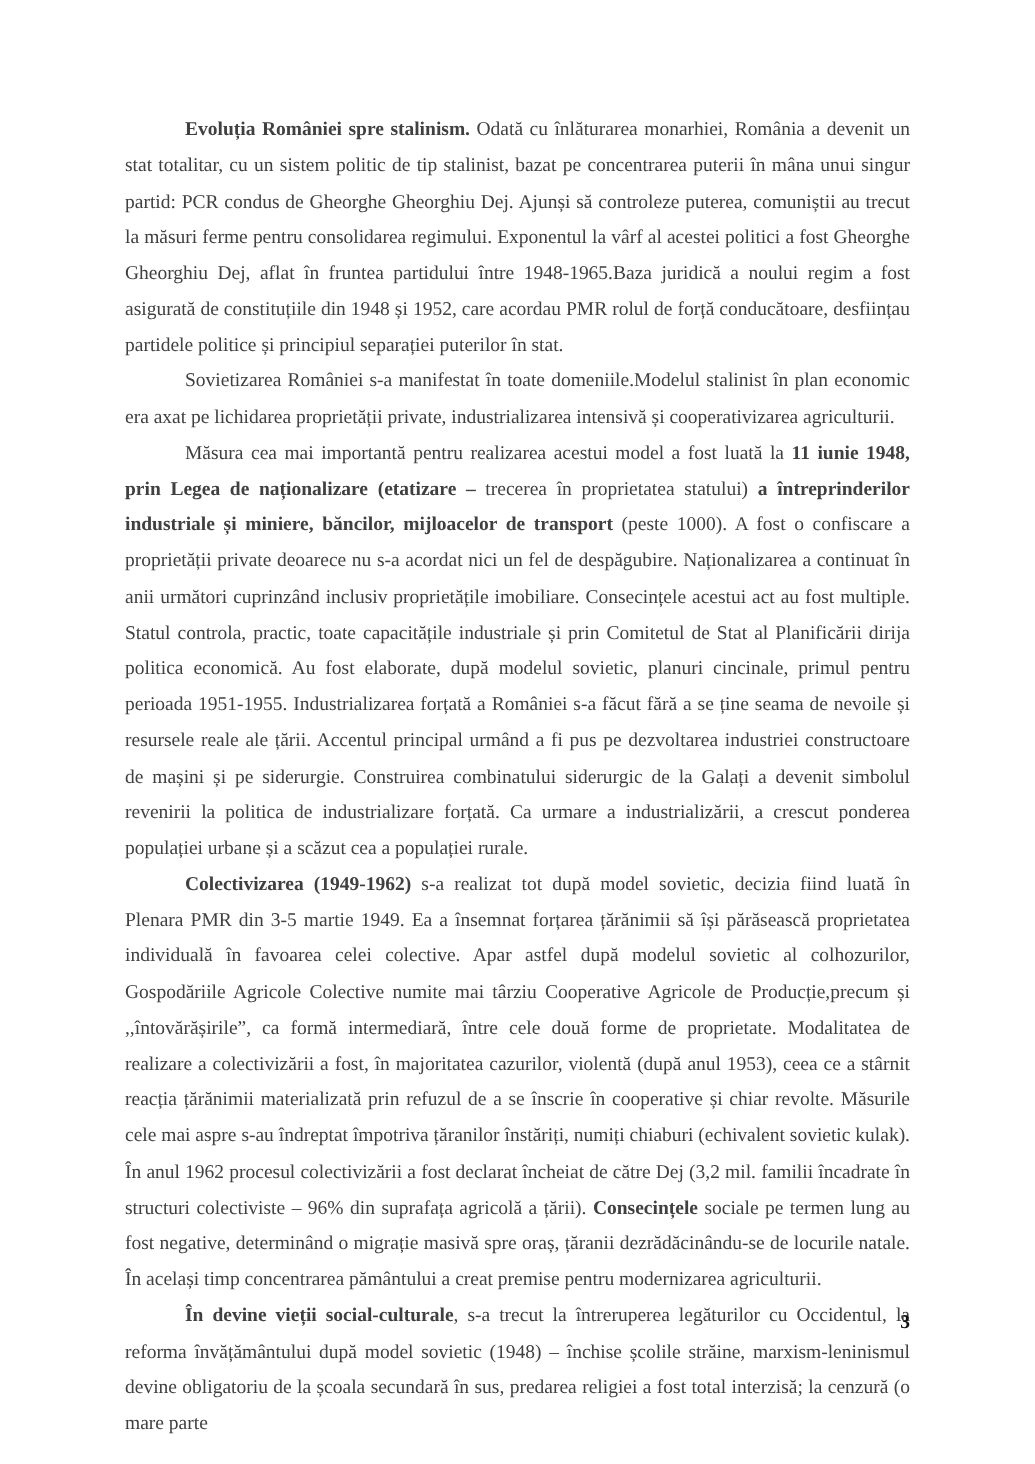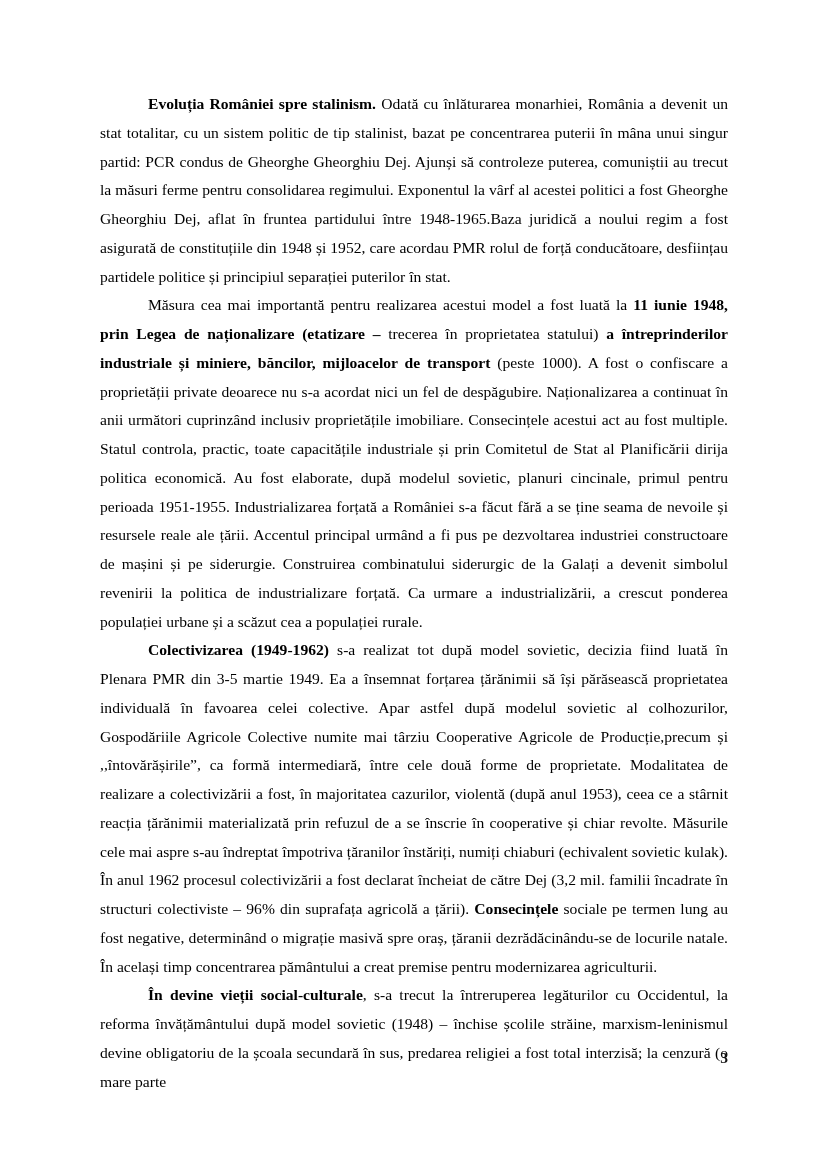--- a/index.html
+++ b/index.html
@@ -23,21 +23,21 @@
     top: 90px;
     width: 628px;
   }
   .para {
     margin: 0;
     text-align: justify;
     text-justify: inter-word;
     font-size: 15.6px;
     line-height: 28.75px;
     text-indent: 48px;
-    color: #000000;
+    color: #404040;
     -webkit-font-smoothing: antialiased;
     hyphens: none;
   }
   .page-number {
     position: absolute;
     left: 0;
     top: 1048px;
     width: 728px;
     text-align: right;
     font-size: 15.6px;
@@ -47,20 +47,21 @@
     color: #121212;
   }
 </style>
 </head>
 <body>
 
 <div class="page">
 
   <div class="content">
     <p class="para"><span style="font-weight: bold;">Evoluția României spre stalinism.</span><span> Odată cu înlăturarea monarhiei, România a devenit un stat totalitar, cu un  sistem politic de tip stalinist, bazat pe concentrarea puterii în mâna unui singur partid: PCR condus de Gheorghe Gheorghiu Dej. Ajunși să controleze puterea, comuniștii au trecut la măsuri ferme pentru consolidarea regimului. Exponentul la vârf al acestei politici a fost Gheorghe Gheorghiu Dej, aflat în fruntea  partidului între 1948-1965.Baza juridică a noului regim a fost asigurată de constituțiile din 1948 și 1952, care acordau PMR rolul de forță conducătoare, desființau partidele politice și principiul separației puterilor în stat.</span></p>
+    <p class="para"><span>Sovietizarea României s-a manifestat în toate domeniile.Modelul stalinist în plan economic era axat pe lichidarea proprietății private, industrializarea intensivă și cooperativizarea agriculturii.</span></p>
     <p class="para"><span>Măsura cea mai importantă pentru realizarea acestui model a fost luată la </span><span style="font-weight: bold;">11 iunie 1948, prin Legea de naționalizare (etatizare – </span><span>trecerea în proprietatea statului)</span><span style="font-weight: bold;"> a întreprinderilor industriale și miniere, băncilor, mijloacelor de transport</span><span> (peste 1000). A fost o confiscare a proprietății private deoarece nu s-a acordat nici un fel de despăgubire. Naționalizarea a continuat în anii următori cuprinzând inclusiv proprietățile imobiliare. Consecințele acestui act au fost multiple. Statul controla, practic, toate capacitățile industriale și prin Comitetul de Stat al Planificării dirija politica economică. Au fost elaborate, după modelul sovietic, planuri cincinale, primul pentru perioada 1951-1955. Industrializarea forțată a României s-a făcut fără a se ține seama de nevoile și resursele reale ale țării. Accentul principal urmând a fi pus pe dezvoltarea industriei constructoare de mașini și pe siderurgie. Construirea combinatului siderurgic de la Galați a devenit simbolul revenirii la politica de industrializare forțată. Ca urmare a industrializării, a crescut ponderea populației urbane și a scăzut cea a populației rurale.</span></p>
     <p class="para"><span style="font-weight: bold;">Colectivizarea (1949-1962)</span><span> s-a realizat tot după model sovietic, decizia fiind luată în Plenara PMR din 3-5 martie 1949. Ea a însemnat forțarea țărănimii să își părăsească proprietatea individuală în favoarea celei colective. Apar astfel după modelul sovietic al colhozurilor, Gospodăriile Agricole Colective numite mai târziu Cooperative Agricole de Producție,precum și ,,întovărășirile”, ca formă intermediară, între cele două forme de proprietate. Modalitatea de realizare a colectivizării a fost, în majoritatea cazurilor, violentă (după anul 1953), ceea ce a stârnit reacția țărănimii materializată prin refuzul de a se înscrie în cooperative și chiar revolte. Măsurile cele mai aspre s-au îndreptat împotriva țăranilor înstăriți, numiți chiaburi (echivalent sovietic kulak). În anul 1962 procesul colectivizării a fost declarat încheiat de către Dej (3,2 mil. familii încadrate în structuri colectiviste – 96% din suprafața agricolă a țării). </span><span style="font-weight: bold;">Consecințele</span><span> sociale pe termen lung au fost negative, determinând o migrație masivă spre oraș, țăranii dezrădăcinându-se de locurile natale. În același timp concentrarea pământului a creat premise pentru modernizarea agriculturii.</span></p>
     <p class="para"><span style="font-weight: bold;">În devine vieții social-culturale</span><span>, s-a trecut la întreruperea legăturilor cu Occidentul, la reforma învățământului după model sovietic (1948) – închise școlile străine, marxism-leninismul devine obligatoriu de la școala secundară în sus, predarea religiei a fost total interzisă; la cenzură (o mare parte</span></p>
   </div>
 
   <div class="page-number">3</div>
 
 </div>
 
 </body></html>

